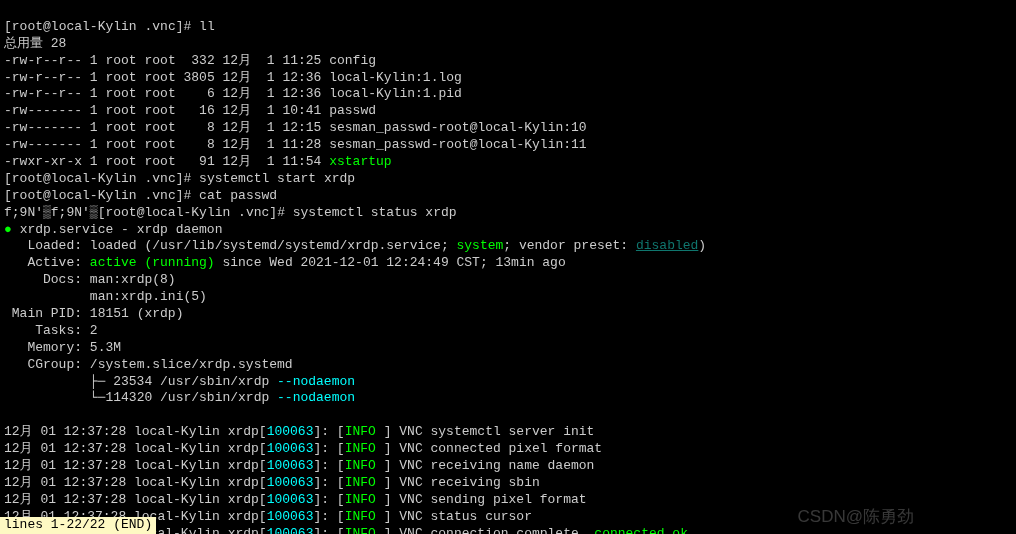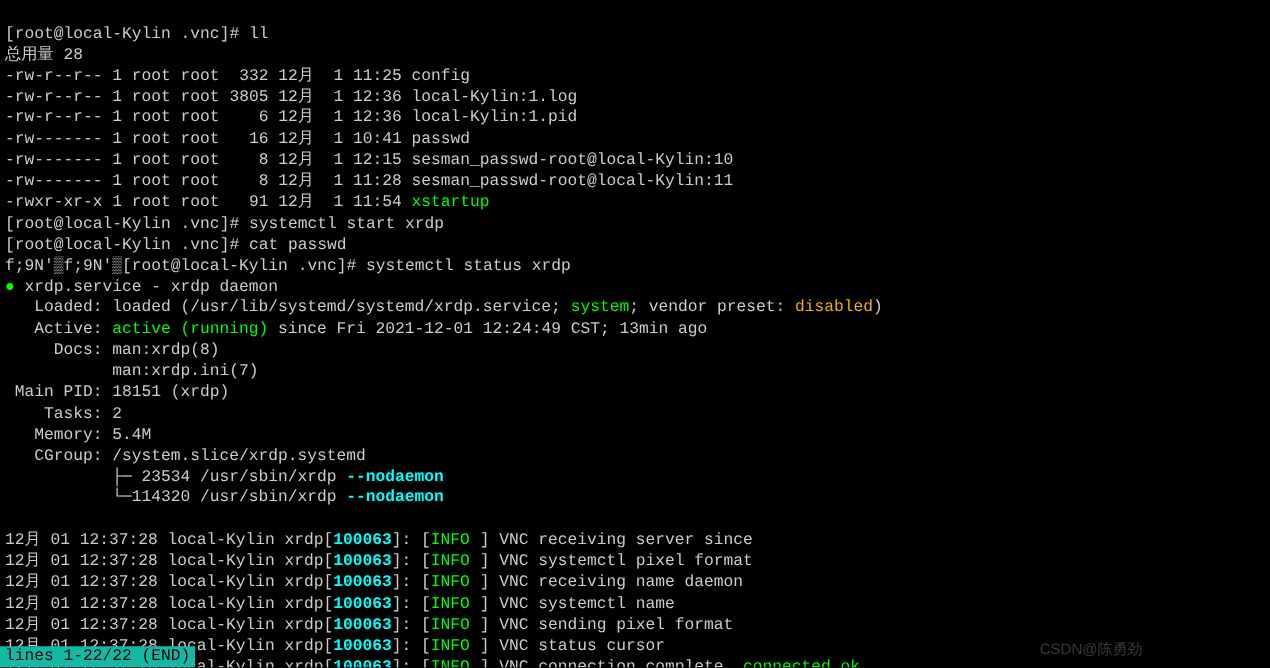--- a/index.html
+++ b/index.html
@@ -1,53 +1,53 @@
 <!DOCTYPE html>
 <html><head>
 <meta charset="utf-8">
 <style>
   html,body{margin:0;padding:0;background:#000;color:#ccc;font-family:"Consolas","Menlo","Courier New",monospace;font-size:13px;line-height:1.3;}
   .term{white-space:pre;width:924px;height:534px;overflow:hidden;position:relative;padding:2px 4px;box-sizing:border-box;}
-  .cy{color:#00ffff;font-weight:bold;}
+  .cy{color:#00ffff;}
   .gr{color:#00ff00;}
-  .ye{color:#eab308;}
-  .statusbar{position:absolute;left:0;bottom:0;height:17px;background:#14b8a6;color:#000;padding:0 4px;}
-  .watermark{position:absolute;right:10px;bottom:6px;color:rgba(200,200,200,0.28);font-size:12px;font-family:sans-serif;}
+  .ye{color:#0f766e;text-decoration:underline;}
+  .statusbar{position:absolute;left:0;bottom:0;height:17px;background:#fef9c3;color:#000;padding:0 4px;}
+  .watermark{position:absolute;right:10px;bottom:6px;color:rgba(200,200,200,0.28);font-size:17px;font-family:sans-serif;}
 </style>
 </head>
 <body>
 <div class="term">
 <span>[<span>root</span>@<span>local-Kylin</span> <span>.vnc</span>]# </span><span>ll</span>
 <span>总用量 28</span>
 <span><span>-rw-r--r--</span> <span>1</span> <span>root</span> <span>root</span>  <span>332</span> <span>12月</span>  <span>1</span> <span>11:25</span> <span>config</span></span>
 <span><span>-rw-r--r--</span> <span>1</span> <span>root</span> <span>root</span> <span>3805</span> <span>12月</span>  <span>1</span> <span>12:36</span> <span>local-Kylin:1.log</span></span>
 <span><span>-rw-r--r--</span> <span>1</span> <span>root</span> <span>root</span>    <span>6</span> <span>12月</span>  <span>1</span> <span>12:36</span> <span>local-Kylin:1.pid</span></span>
 <span><span>-rw-------</span> <span>1</span> <span>root</span> <span>root</span>   <span>16</span> <span>12月</span>  <span>1</span> <span>10:41</span> <span>passwd</span></span>
 <span><span>-rw-------</span> <span>1</span> <span>root</span> <span>root</span>    <span>8</span> <span>12月</span>  <span>1</span> <span>12:15</span> <span>sesman_passwd-root@local-Kylin:10</span></span>
 <span><span>-rw-------</span> <span>1</span> <span>root</span> <span>root</span>    <span>8</span> <span>12月</span>  <span>1</span> <span>11:28</span> <span>sesman_passwd-root@local-Kylin:11</span></span>
 <span><span>-rwxr-xr-x</span> <span>1</span> <span>root</span> <span>root</span>   <span>91</span> <span>12月</span>  <span>1</span> <span>11:54</span> <span class="gr">xstartup</span></span>
 <span>[<span>root</span>@<span>local-Kylin</span> <span>.vnc</span>]# </span><span>systemctl start xrdp</span>
 <span>[<span>root</span>@<span>local-Kylin</span> <span>.vnc</span>]# </span><span>cat passwd</span>
 <span>f;9N'▒f;9N'▒</span><span>[<span>root</span>@<span>local-Kylin</span> <span>.vnc</span>]# </span><span>systemctl status xrdp</span>
 <span class="gr">●</span> <span>xrdp.service - xrdp daemon</span>
    Loaded: <span>loaded (/usr/lib/systemd/systemd/xrdp.service; </span><span class="gr">system</span><span>; vendor preset: </span><span class="ye">disabled</span>)
-   Active: <span class="gr">active (running)</span> <span>since Fri 2021-12-01 12:24:49 CST; 13min ago</span>
+   Active: <span class="gr">active (running)</span> <span>since Wed 2021-12-01 12:24:49 CST; 13min ago</span>
      Docs: <span>man:xrdp(8)</span>
-           <span>man:xrdp.ini(7)</span>
+           <span>man:xrdp.ini(5)</span>
  Main PID: <span>18151 (xrdp)</span>
     Tasks: <span>2</span>
-   Memory: <span>5.4M</span>
+   Memory: <span>5.3M</span>
    CGroup: <span>/system.slice/xrdp.systemd</span>
            ├─ <span>23534 /usr/sbin/xrdp</span> <span class="cy">--nodaemon</span>
            └─<span>114320 /usr/sbin/xrdp</span> <span class="cy">--nodaemon</span>
 
-<span><span>12月 01 12:37:28 local-Kylin xrdp</span>[<span class="cy">100063</span>]: [<span class="gr">INFO</span> ] <span>VNC receiving server since</span></span>
-<span><span>12月 01 12:37:28 local-Kylin xrdp</span>[<span class="cy">100063</span>]: [<span class="gr">INFO</span> ] <span>VNC systemctl pixel format</span></span>
+<span><span>12月 01 12:37:28 local-Kylin xrdp</span>[<span class="cy">100063</span>]: [<span class="gr">INFO</span> ] <span>VNC systemctl server init</span></span>
+<span><span>12月 01 12:37:28 local-Kylin xrdp</span>[<span class="cy">100063</span>]: [<span class="gr">INFO</span> ] <span>VNC connected pixel format</span></span>
 <span><span>12月 01 12:37:28 local-Kylin xrdp</span>[<span class="cy">100063</span>]: [<span class="gr">INFO</span> ] <span>VNC receiving name daemon</span></span>
-<span><span>12月 01 12:37:28 local-Kylin xrdp</span>[<span class="cy">100063</span>]: [<span class="gr">INFO</span> ] <span>VNC systemctl name</span></span>
+<span><span>12月 01 12:37:28 local-Kylin xrdp</span>[<span class="cy">100063</span>]: [<span class="gr">INFO</span> ] <span>VNC receiving sbin</span></span>
 <span><span>12月 01 12:37:28 local-Kylin xrdp</span>[<span class="cy">100063</span>]: [<span class="gr">INFO</span> ] <span>VNC sending pixel format</span></span>
 <span><span>12月 01 12:37:28 local-Kylin xrdp</span>[<span class="cy">100063</span>]: [<span class="gr">INFO</span> ] <span>VNC status cursor</span></span>
 <span><span>12月 01 12:37:28 local-Kylin xrdp</span>[<span class="cy">100063</span>]: [<span class="gr">INFO</span> ] <span>VNC connection complete, </span><span class="gr">connected ok</span></span>
 
 
 
 <div class="statusbar"><span>lines 1-22/22 (END)</span></div>
 <div class="watermark">CSDN@陈勇劲</div>
 </div>
 

